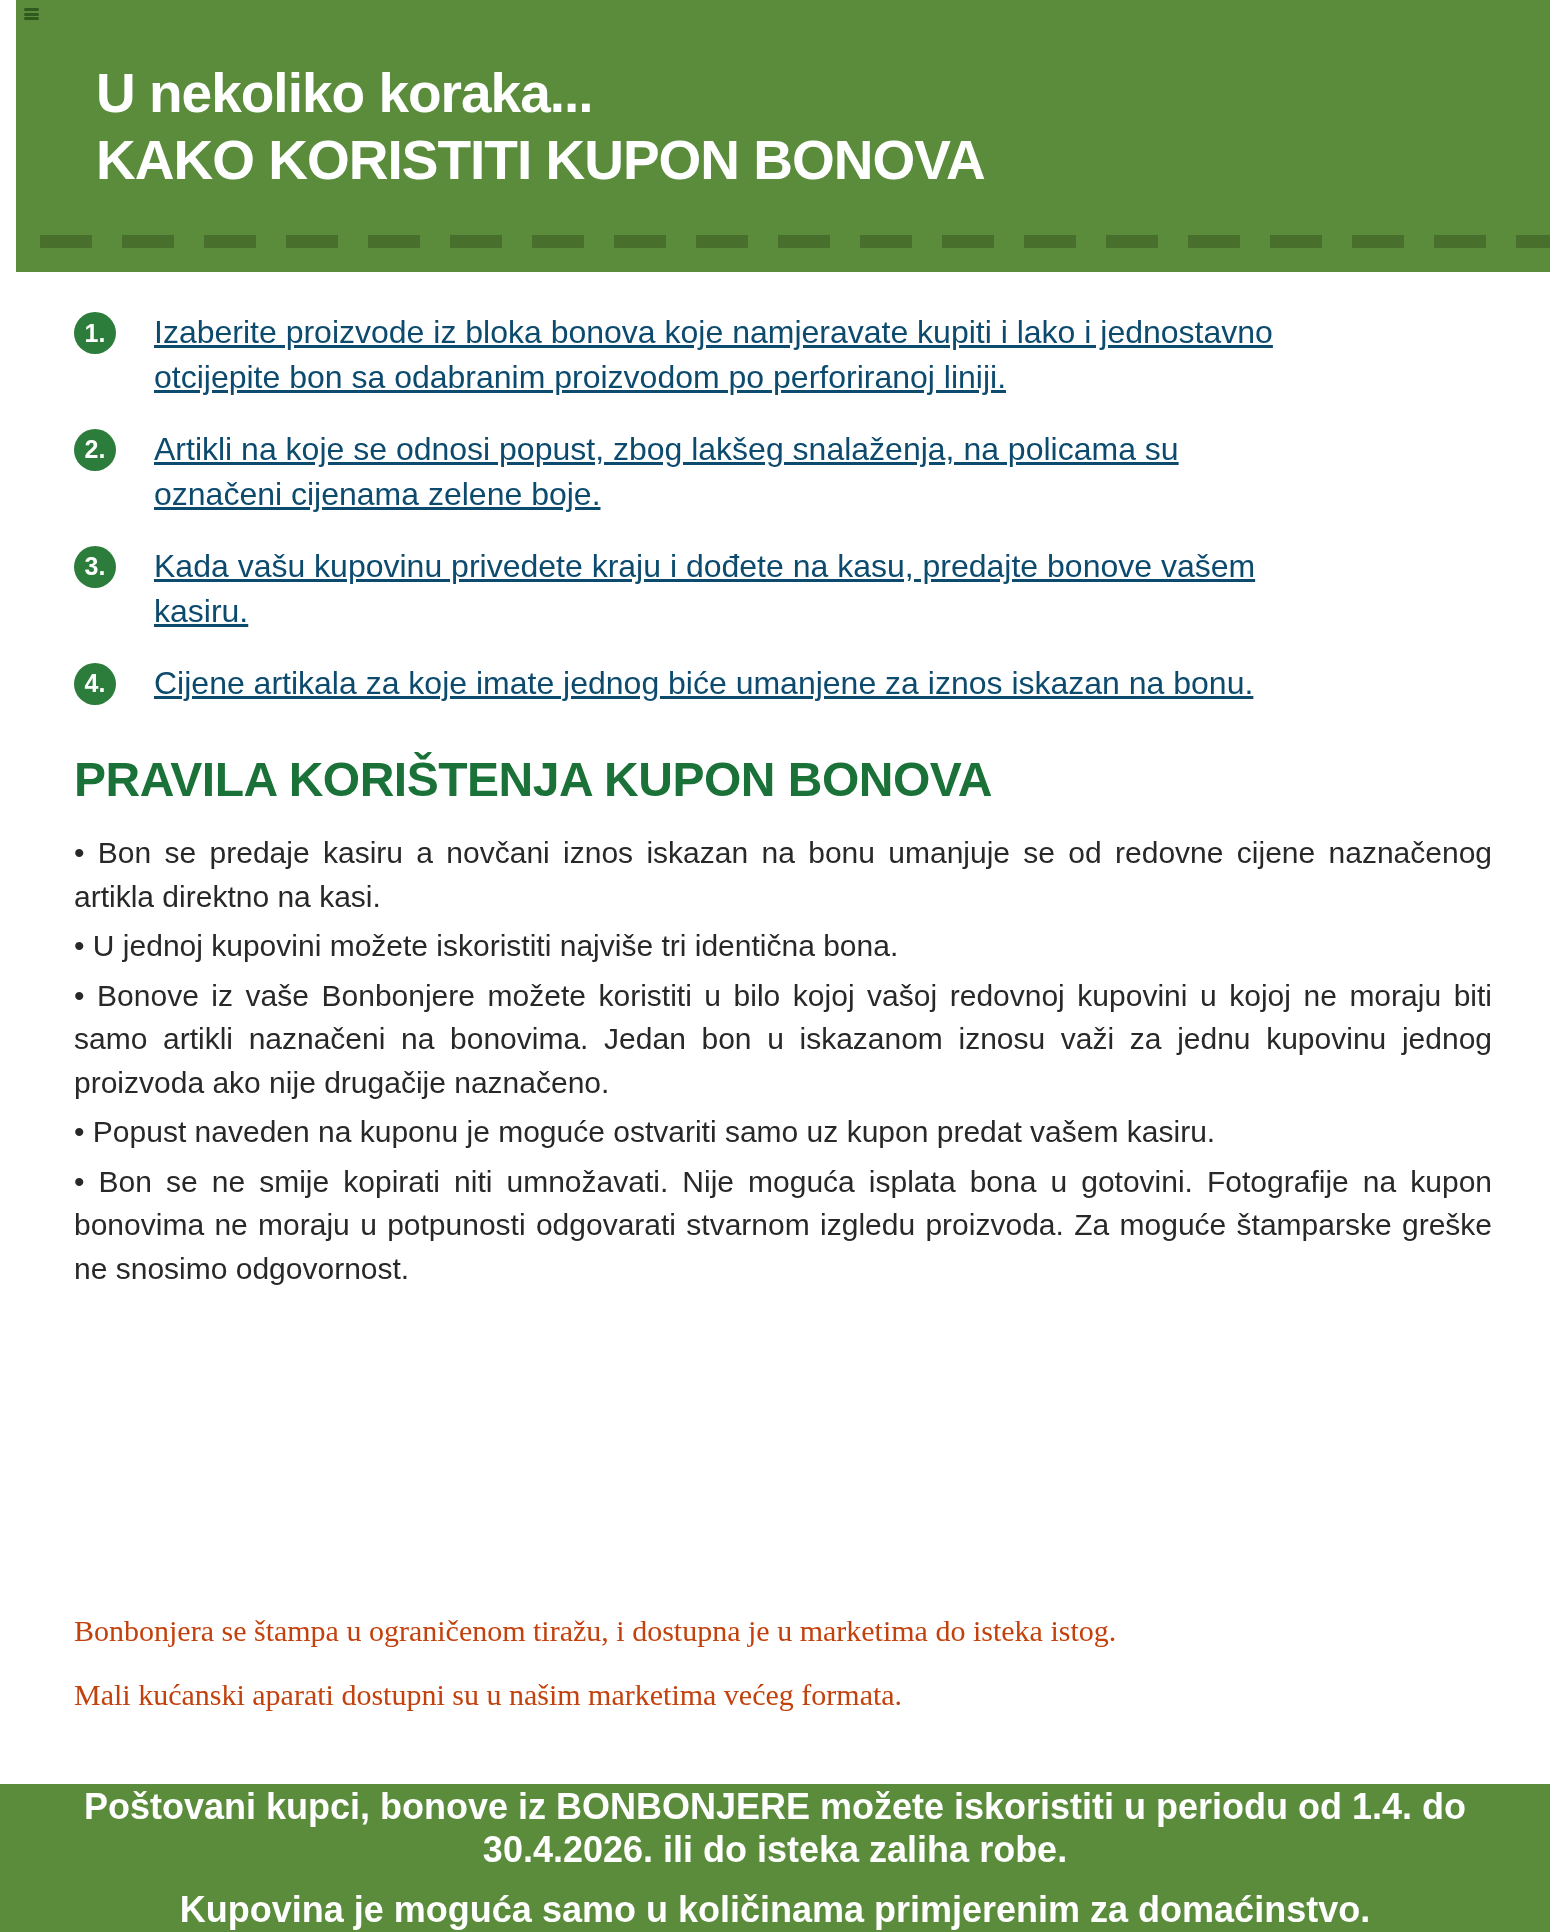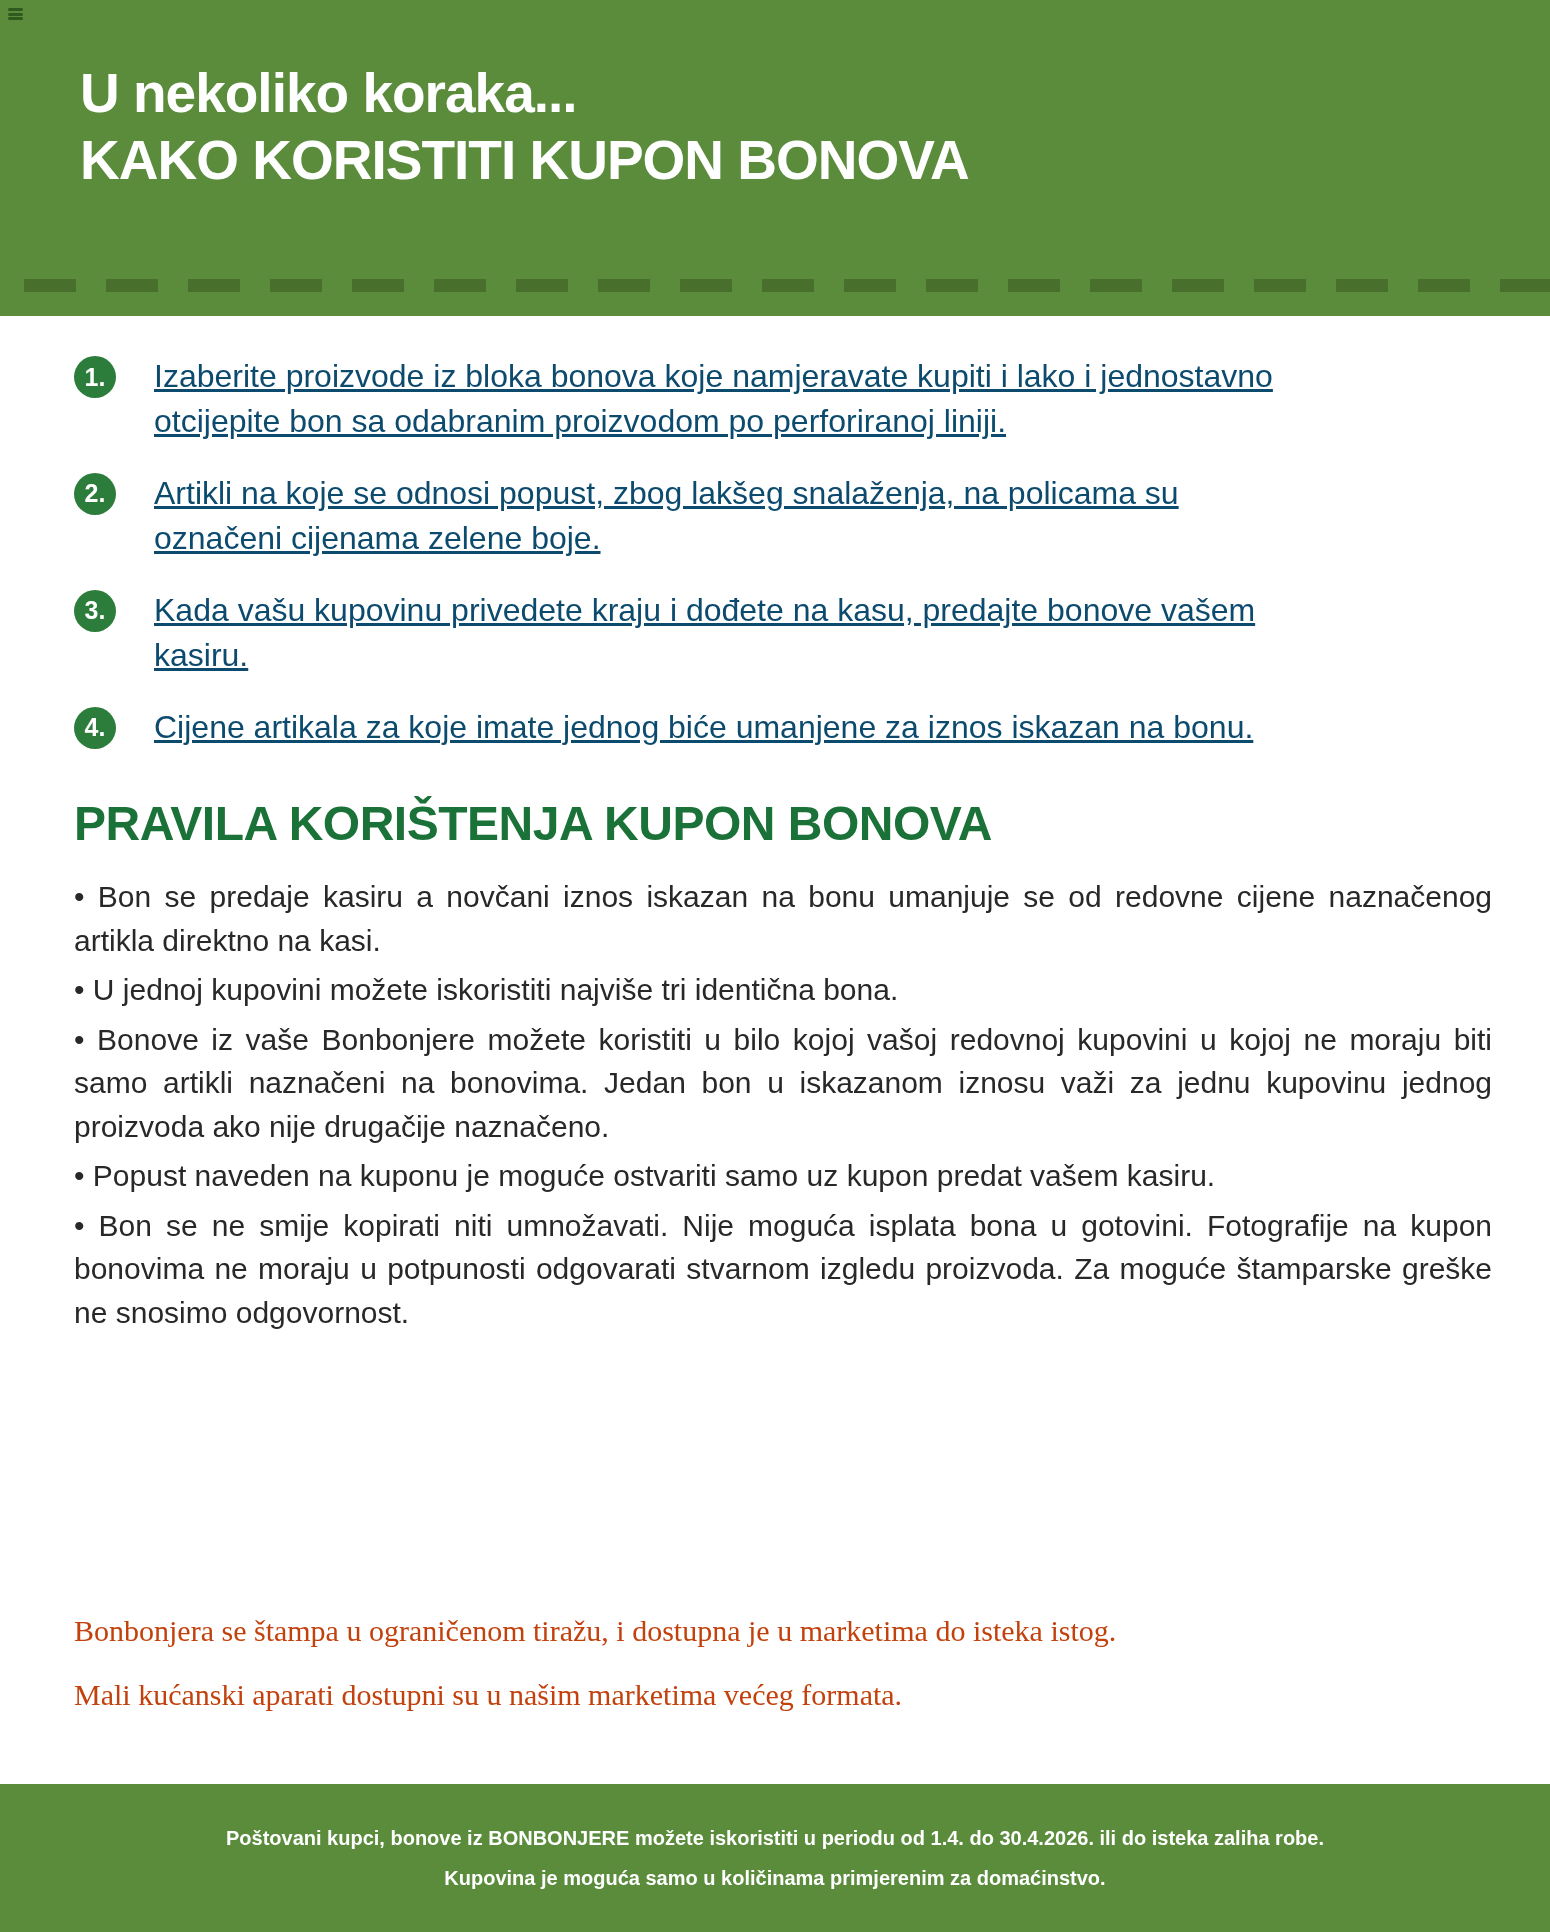--- a/index.html
+++ b/index.html
@@ -12,23 +12,24 @@
     position: relative;
     background: #ffffff;
     overflow: hidden;
     font-family: "Liberation Sans", sans-serif;
     margin: 0 auto;
   }
 
   
   .header {
     background: #5a8c3c;
-    height: 316px;
+    height: 272px;
     padding: 60px 80px 0 80px;
     position: relative;
+    margin-left: 16px;
   }
   .header-title {
     color: #ffffff;
     font-weight: bold;
     font-size: 55px;
     line-height: 1.22;
     letter-spacing: -1px;
     margin: 0;
   }
   .dash-row {
@@ -140,21 +141,21 @@
     background: #5a8c3c;
     display: flex;
     flex-direction: column;
     align-items: center;
     justify-content: center;
     gap: 16px;
     padding: 0 30px;
   }
   .footer-line {
     color: #ffffff;
-    font-size: 20px;
+    font-size: 36px;
     font-weight: bold;
     text-align: center;
     margin: 0;
     line-height: 1.2;
   }
 </style>
 </head>
 <body>
 
 <div class="page">

